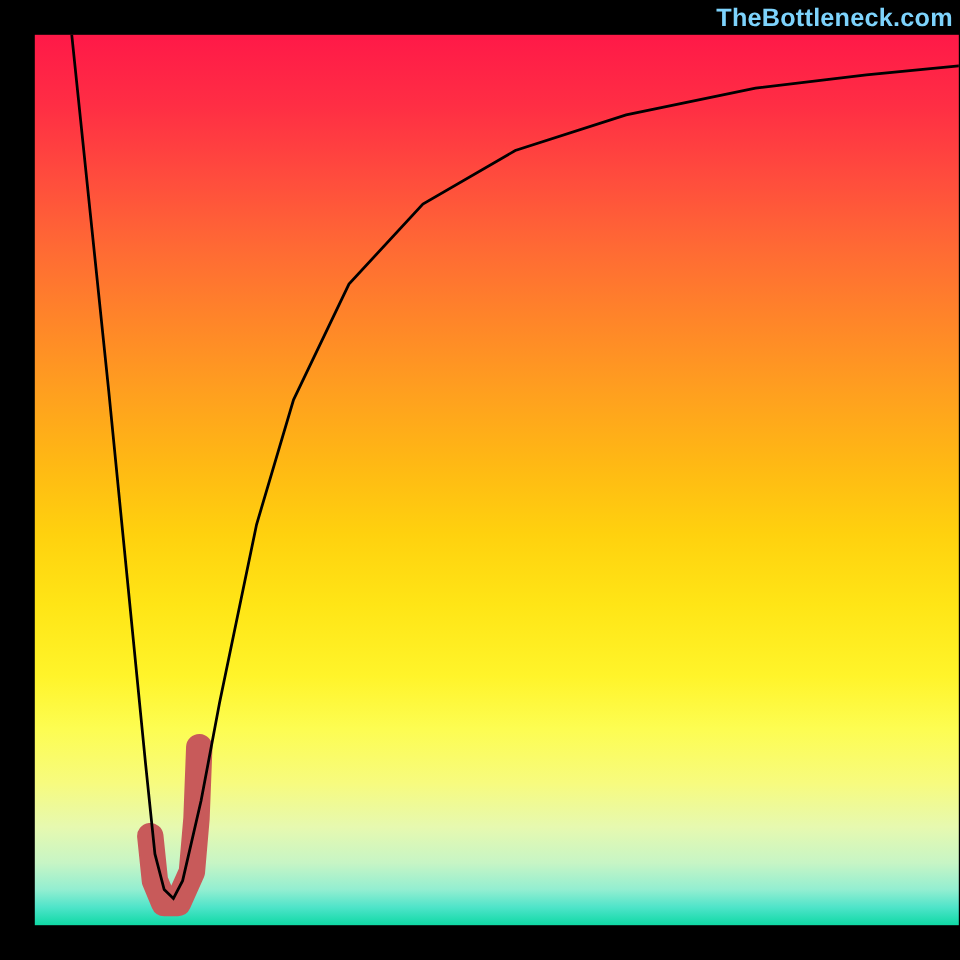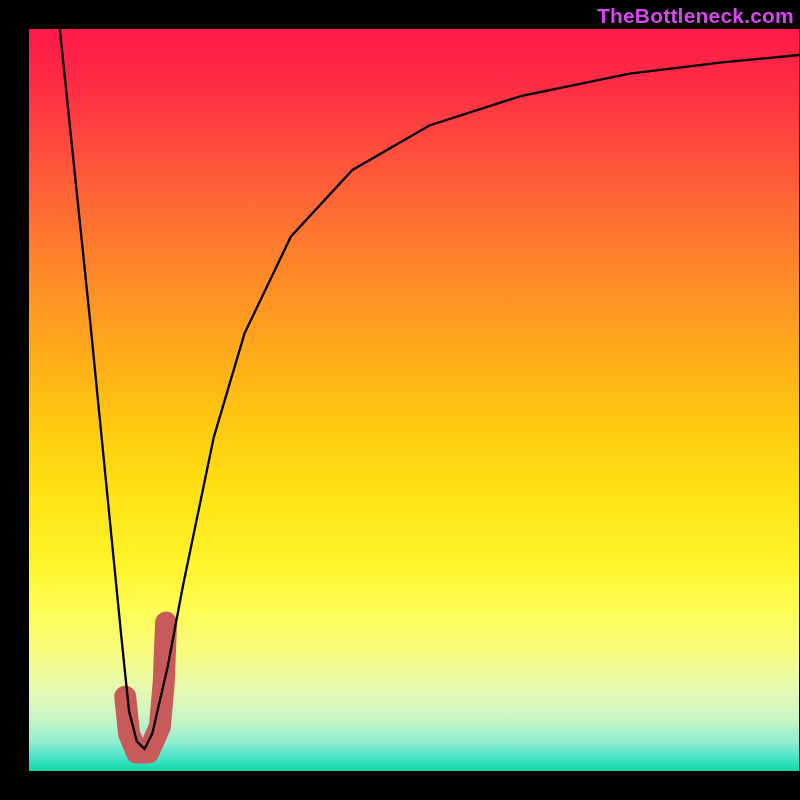--- a/index.html
+++ b/index.html
@@ -64,21 +64,21 @@
     fill: none;
     stroke: #c85a5a;
     stroke-width: 22;
     stroke-linecap: round;
     stroke-linejoin: round;
   }
   .watermark {
     position: absolute;
     top: 4px;
     right: 6px;
-    color: #d946ef;
+    color: #7dd3fc;
     font-size: 21px;
     font-weight: 600;
     letter-spacing: 0.2px;
     user-select: none;
   }
 </style>
 </head>
 <body>
 
 <div class="stage">

